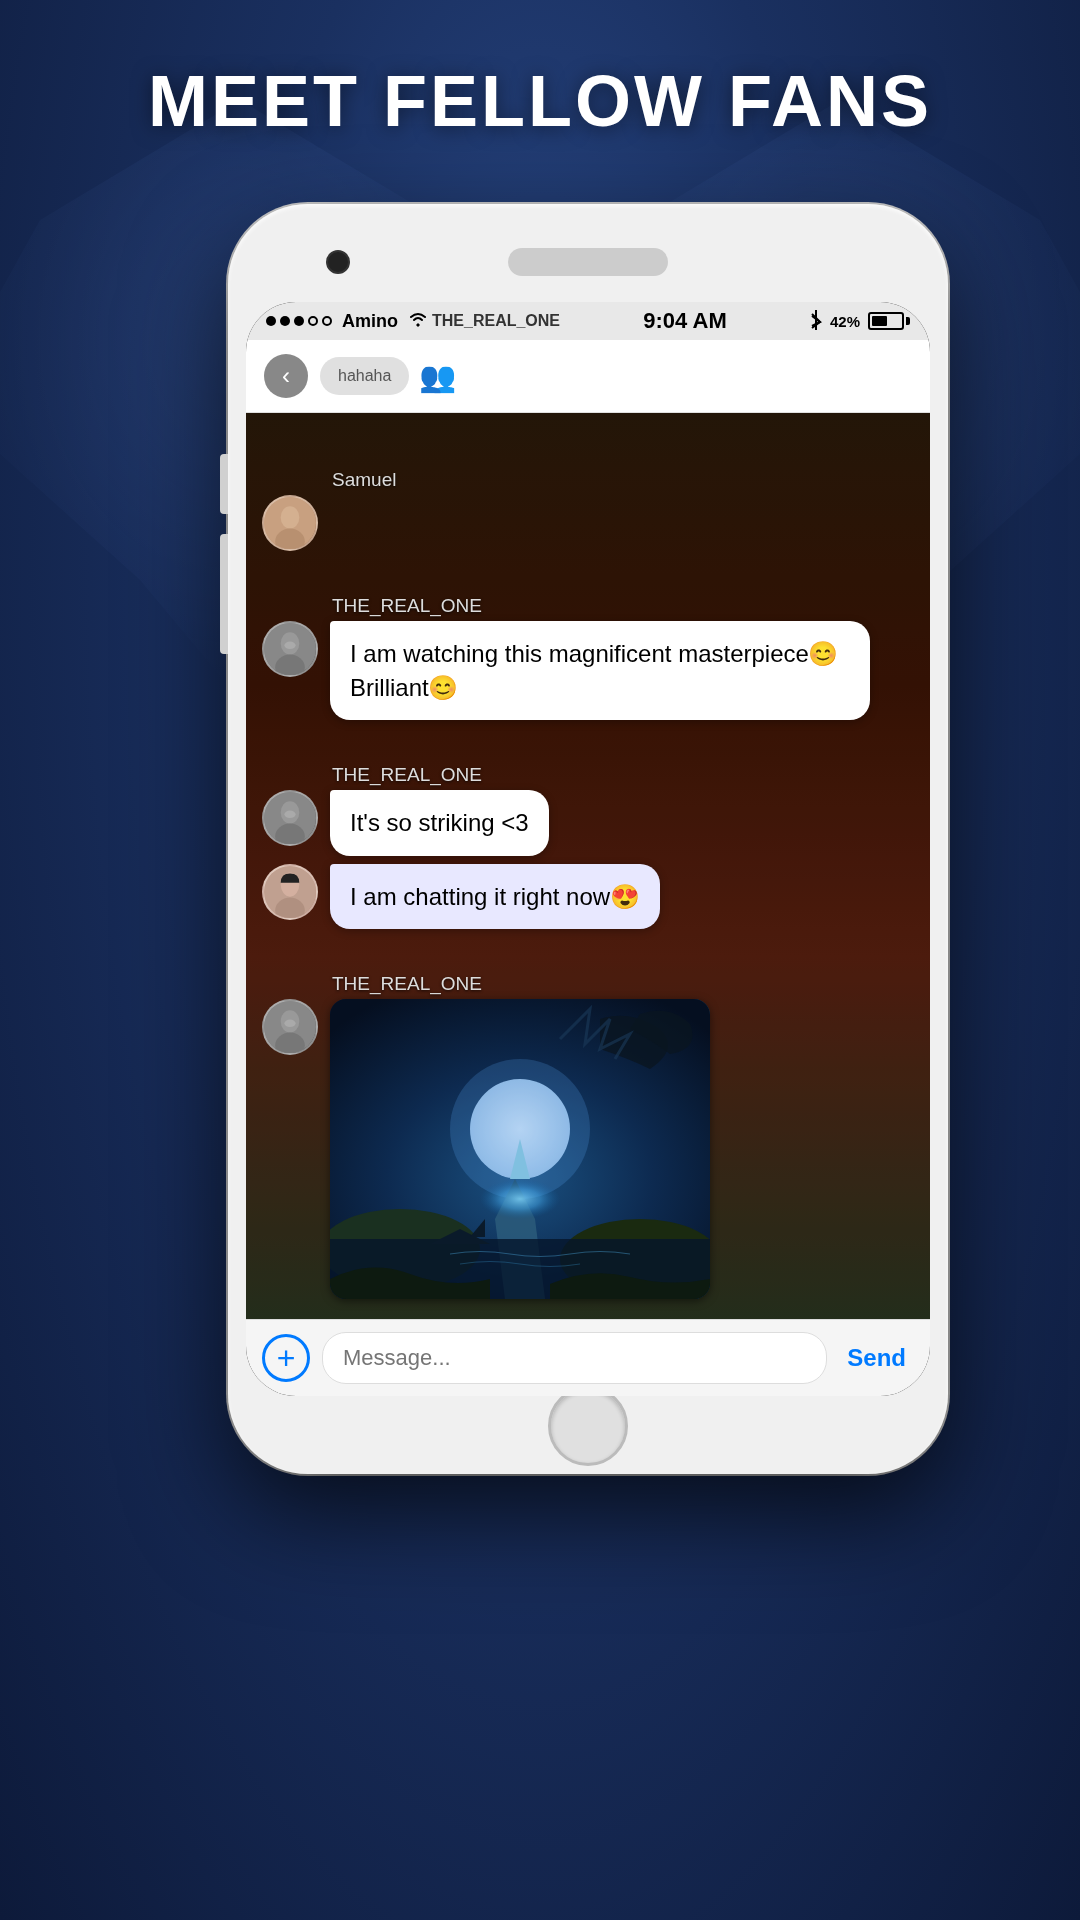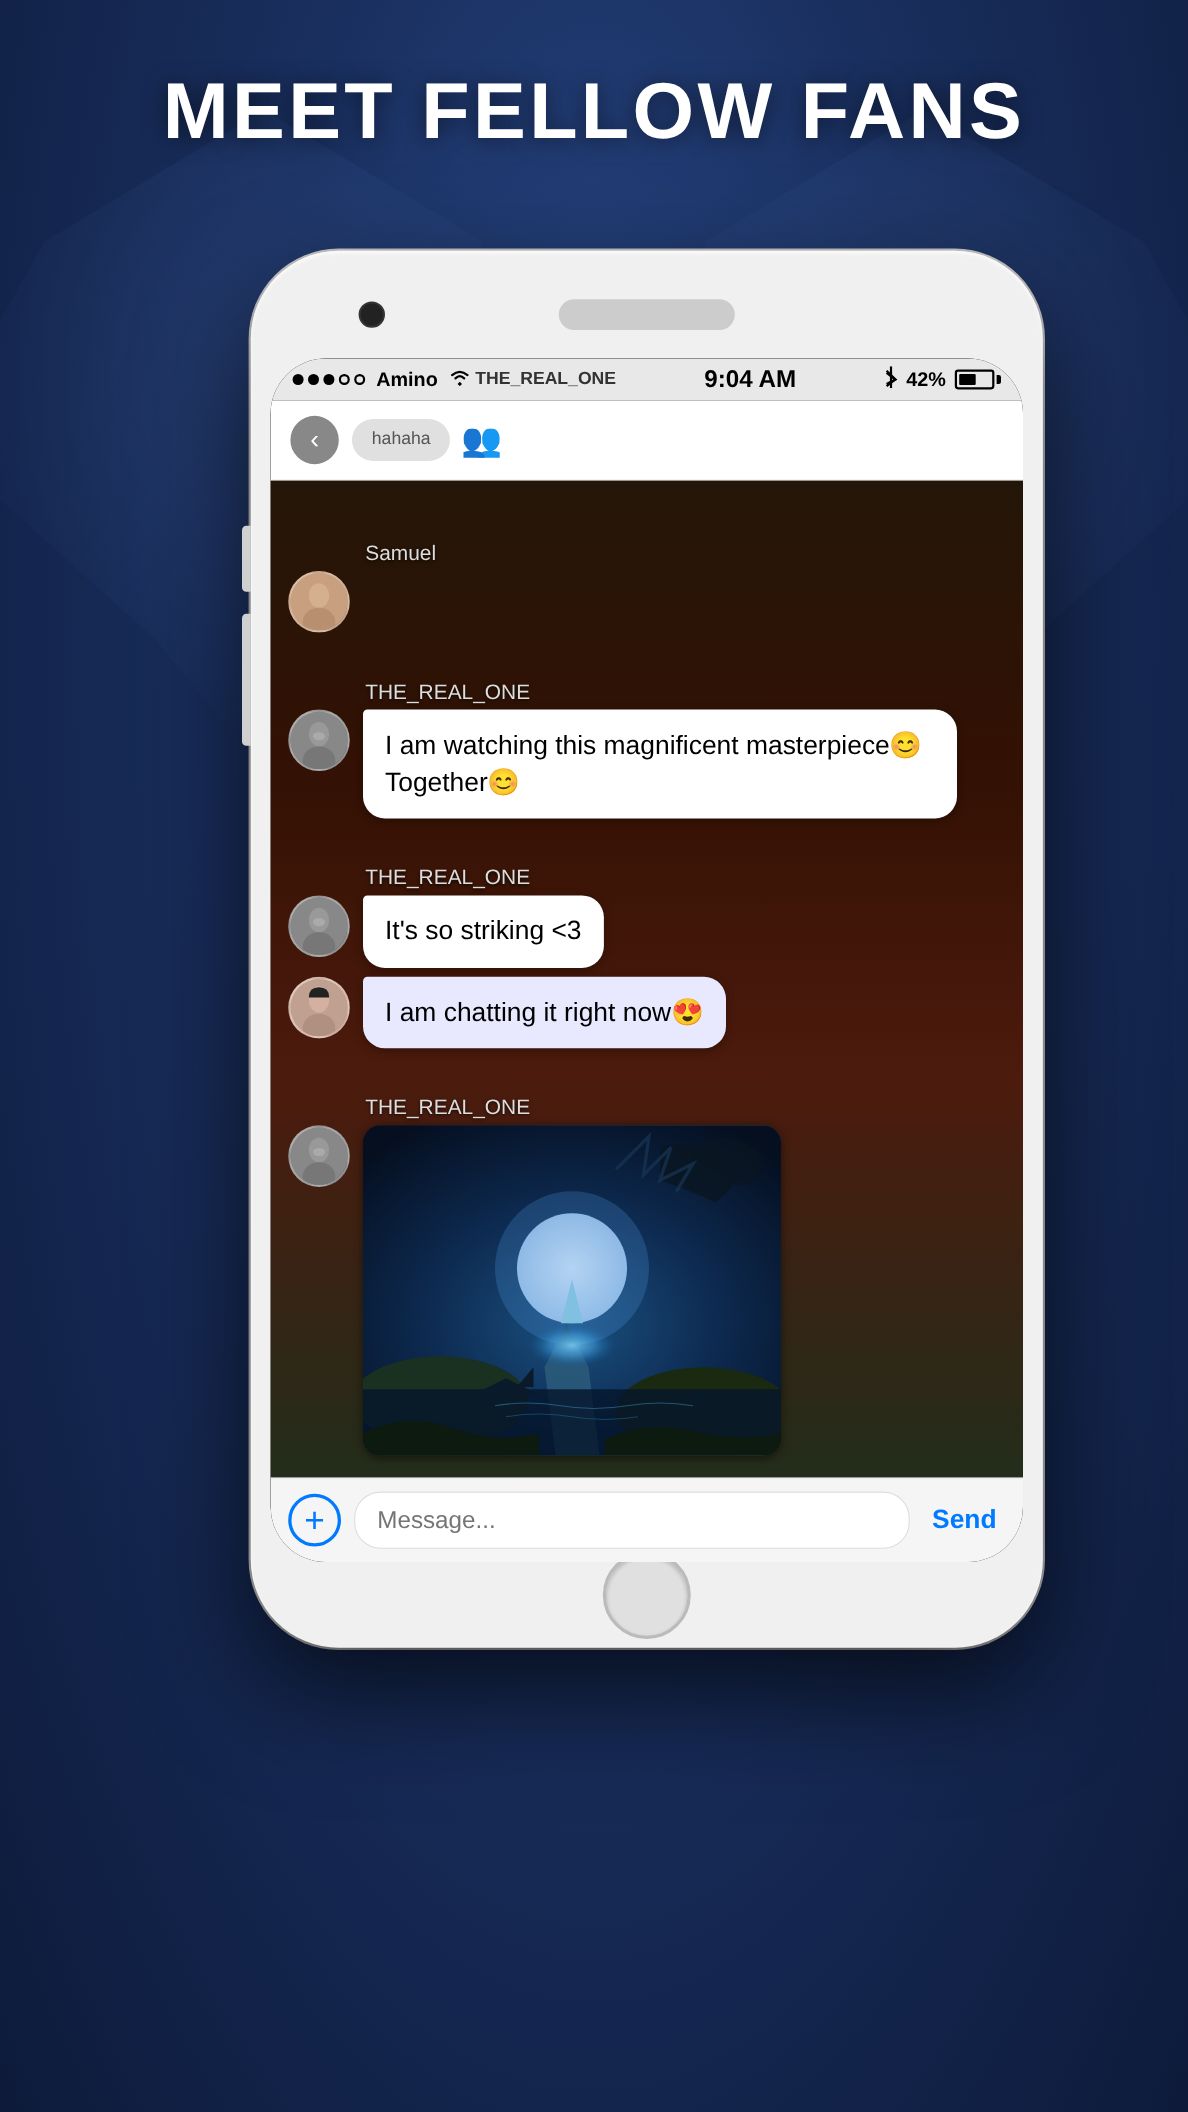--- a/index.html
+++ b/index.html
@@ -59,21 +59,21 @@
       z-index: 10;
       color: white;
       font-size: 72px;
       font-weight: 700;
       letter-spacing: 3px;
       text-shadow: 0 2px 20px rgba(0,0,0,0.5);
     }
 
     .phone-wrapper {
       position: absolute;
-      top: 228px;
+      top: 204px;
       left: 50%;
       transform: translateX(-50%);
       width: 624px;
       z-index: 10;
     }
 
     .phone-outer {
       width: 720px;
       background: #f0f0f0;
       border-radius: 80px;
@@ -173,21 +173,21 @@
 
     .status-center {
       font-size: 22px;
       font-weight: 600;
     }
 
     .status-right {
       display: flex;
       align-items: center;
       gap: 8px;
-      font-size: 18px;
+      font-size: 15px;
     }
 
     .battery-icon {
       display: inline-flex;
       align-items: center;
       gap: 2px;
     }
 
     .battery-body {
       width: 36px;
@@ -550,21 +550,21 @@
             <div class="message-row">
               <div class="avatar avatar-real-one">
                 <svg width="56" height="56" viewBox="0 0 56 56">
                   <circle cx="28" cy="28" r="28" fill="#888"></circle>
                   <ellipse cx="28" cy="22" rx="10" ry="12" fill="#999"></ellipse>
                   <ellipse cx="28" cy="48" rx="16" ry="14" fill="#777"></ellipse>
                   <ellipse cx="28" cy="24" rx="6" ry="4" fill="#aaa"></ellipse>
                 </svg>
               </div>
               <div class="bubble bubble-real">
-                <span>I am watching this magnificent masterpiece😊Together😊</span>
+                <span>I am watching this magnificent masterpiece😊Brilliant😊</span>
               </div>
             </div>
           </div>
 
           <div class="message-group">
             <div class="message-sender">THE_REAL_ONE</div>
             <div class="message-row">
               <div class="avatar avatar-real-one">
                 <svg width="56" height="56" viewBox="0 0 56 56">
                   <circle cx="28" cy="28" r="28" fill="#888"></circle>

